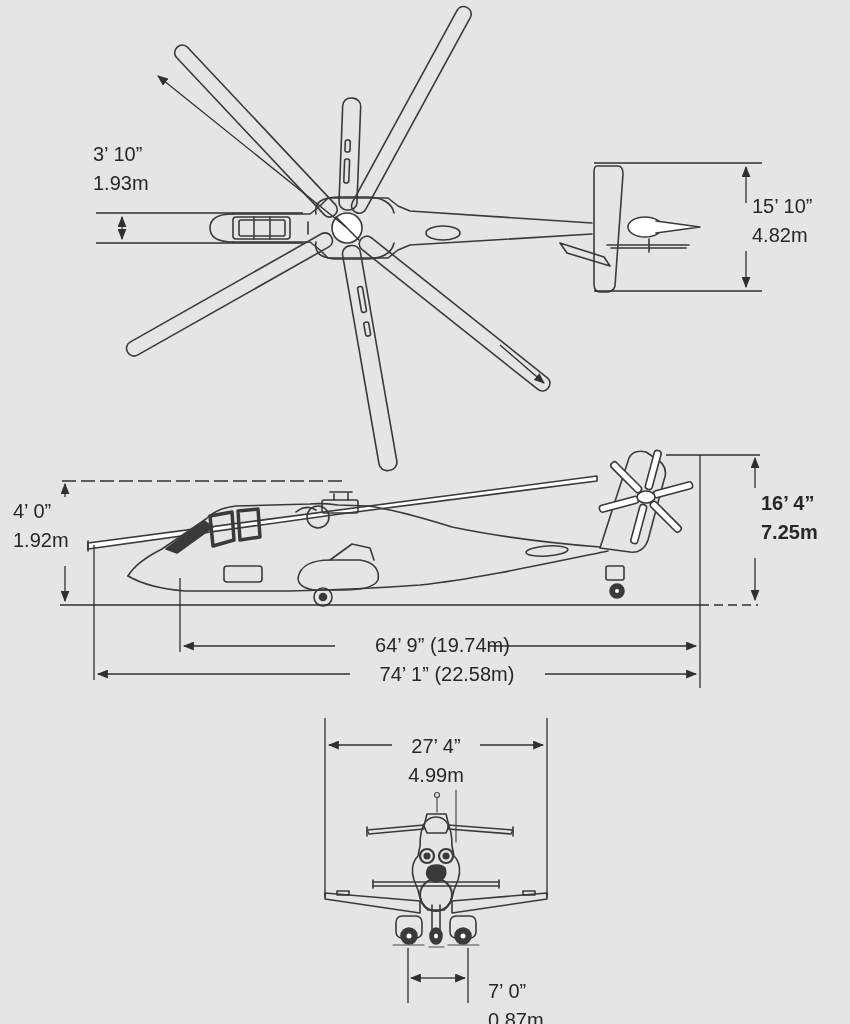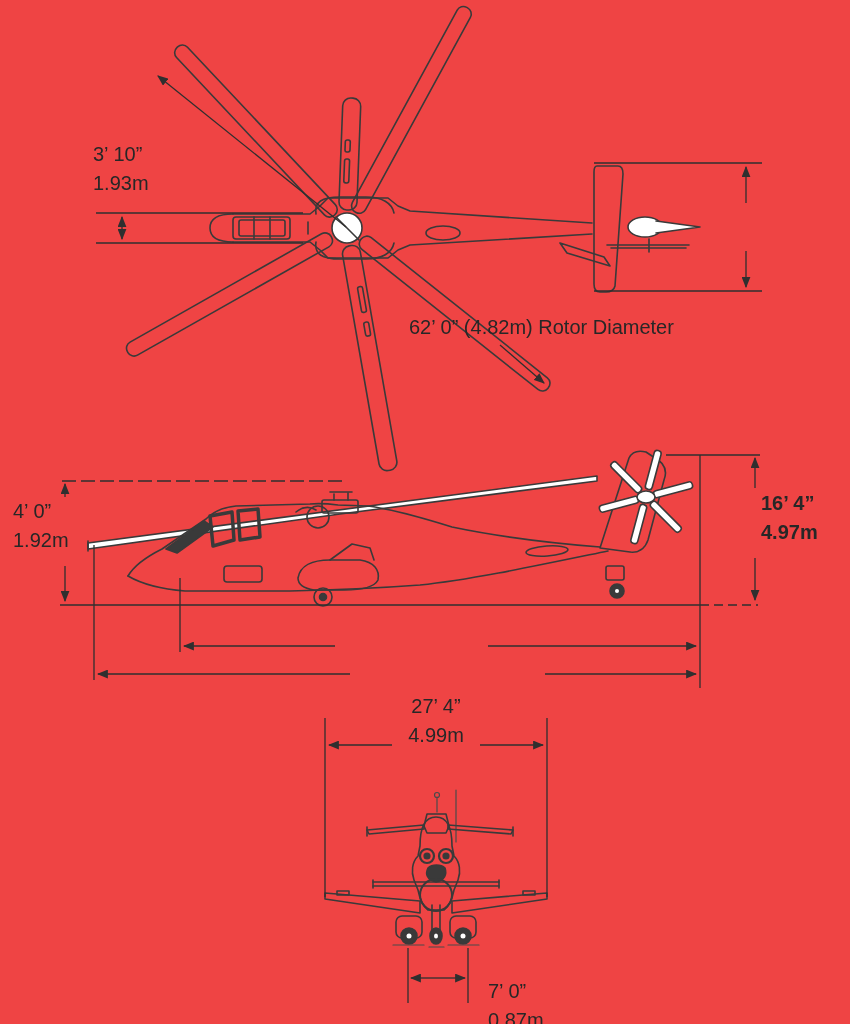--- a/index.html
+++ b/index.html
@@ -1,20 +1,20 @@
 <!DOCTYPE html>
 <html><head>
 <meta charset="utf-8">
 <style>
   html, body { margin: 0; padding: 0; background: #ffffff; }
   #stage {
     position: relative;
     width: 850px;
     height: 1024px;
-    background: #ef4444;
+    background: #e5e5e5;
     font-family: "Liberation Sans", sans-serif;
     overflow: hidden;
   }
   #art { position: absolute; left: 0; top: 0; }
   .ink  { stroke: #3a3a3a; fill: none; stroke-width: 1.6; stroke-linecap: round; stroke-linejoin: round; }
   .ink2 { stroke: #4a4a4a; fill: none; stroke-width: 1.2; stroke-linecap: round; stroke-linejoin: round; }
   .dim  { stroke: #2f2f2f; fill: none; stroke-width: 1.3; }
   .darkfill { fill: #3a3a3a; stroke: #3a3a3a; }
   .whitefill { fill: #ffffff; }
   .lbl {
@@ -247,38 +247,45 @@
       <line x1="438" y1="978" x2="411" y2="978" marker-end="url(#ah)"></line>
       <line x1="438" y1="978" x2="465" y2="978" marker-end="url(#ah)"></line>
     </g>
   </svg>
 
   <div class="lbl" style="left:93px; top:140px;">
     <div>3’ 10”</div>
     <div>1.93m</div>
   </div>
 
-
-  <div class="lbl" style="left:409px; top:313px;">
-    <div>62’ 0” (4.82m) Rotor Diameter</div>
-  </div>
+  <div class="lbl" style="left:752px; top:192px;">
+    <div>15’ 10”</div>
+    <div>4.82m</div>
+  </div>
+
 
   <div class="lbl" style="left:13px; top:497px;">
     <div>4’ 0”</div>
     <div>1.92m</div>
   </div>
 
   <div class="lbl" style="left:761px; top:489px;font-weight:bold;">
     <div>16’ 4”</div>
-    <div>4.97m</div>
-  </div>
-
-
-
-  <div class="lbl center" style="left:386px; top:692px; width:100px;">
+    <div>7.25m</div>
+  </div>
+
+  <div class="lbl center" style="left:330px; top:631px; width:225px;">
+    <div>64’ 9” (19.74m)</div>
+  </div>
+
+  <div class="lbl center" style="left:332px; top:660px; width:230px;">
+    <div>74’ 1” (22.58m)</div>
+  </div>
+
+  <div class="lbl center" style="left:386px; top:732px; width:100px;">
     <div>27’ 4”</div>
     <div>4.99m</div>
   </div>
 
   <div class="lbl" style="left:488px; top:940px;margin-top:37px;">
     <div>7’ 0”</div>
     <div>0.87m</div>
   </div>
 
 </div>

